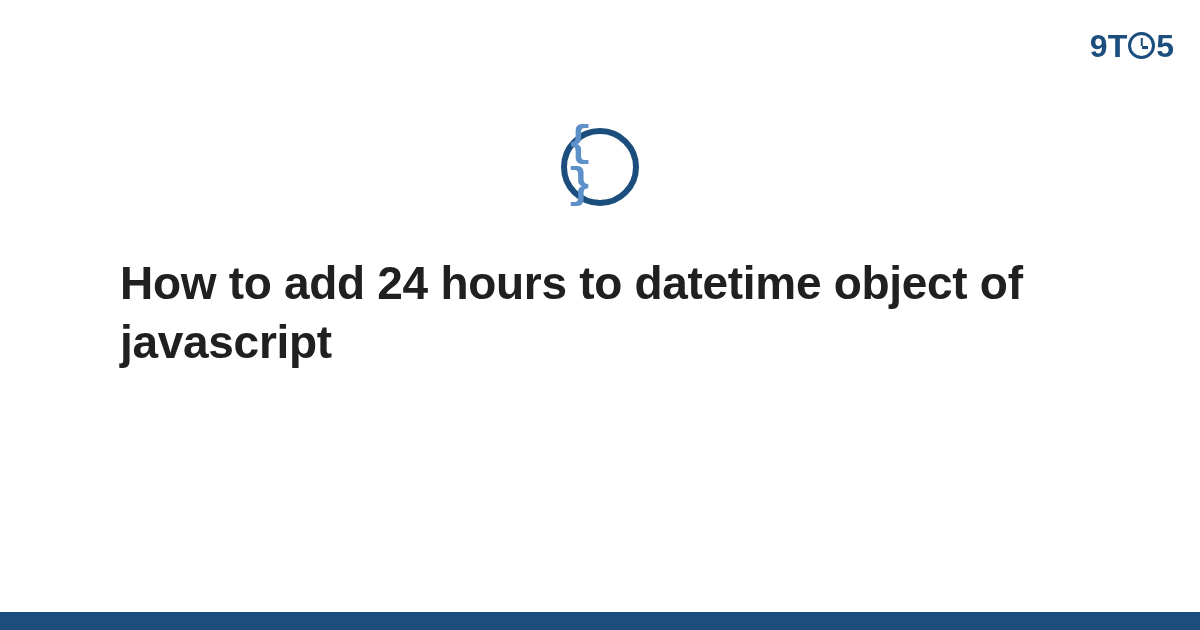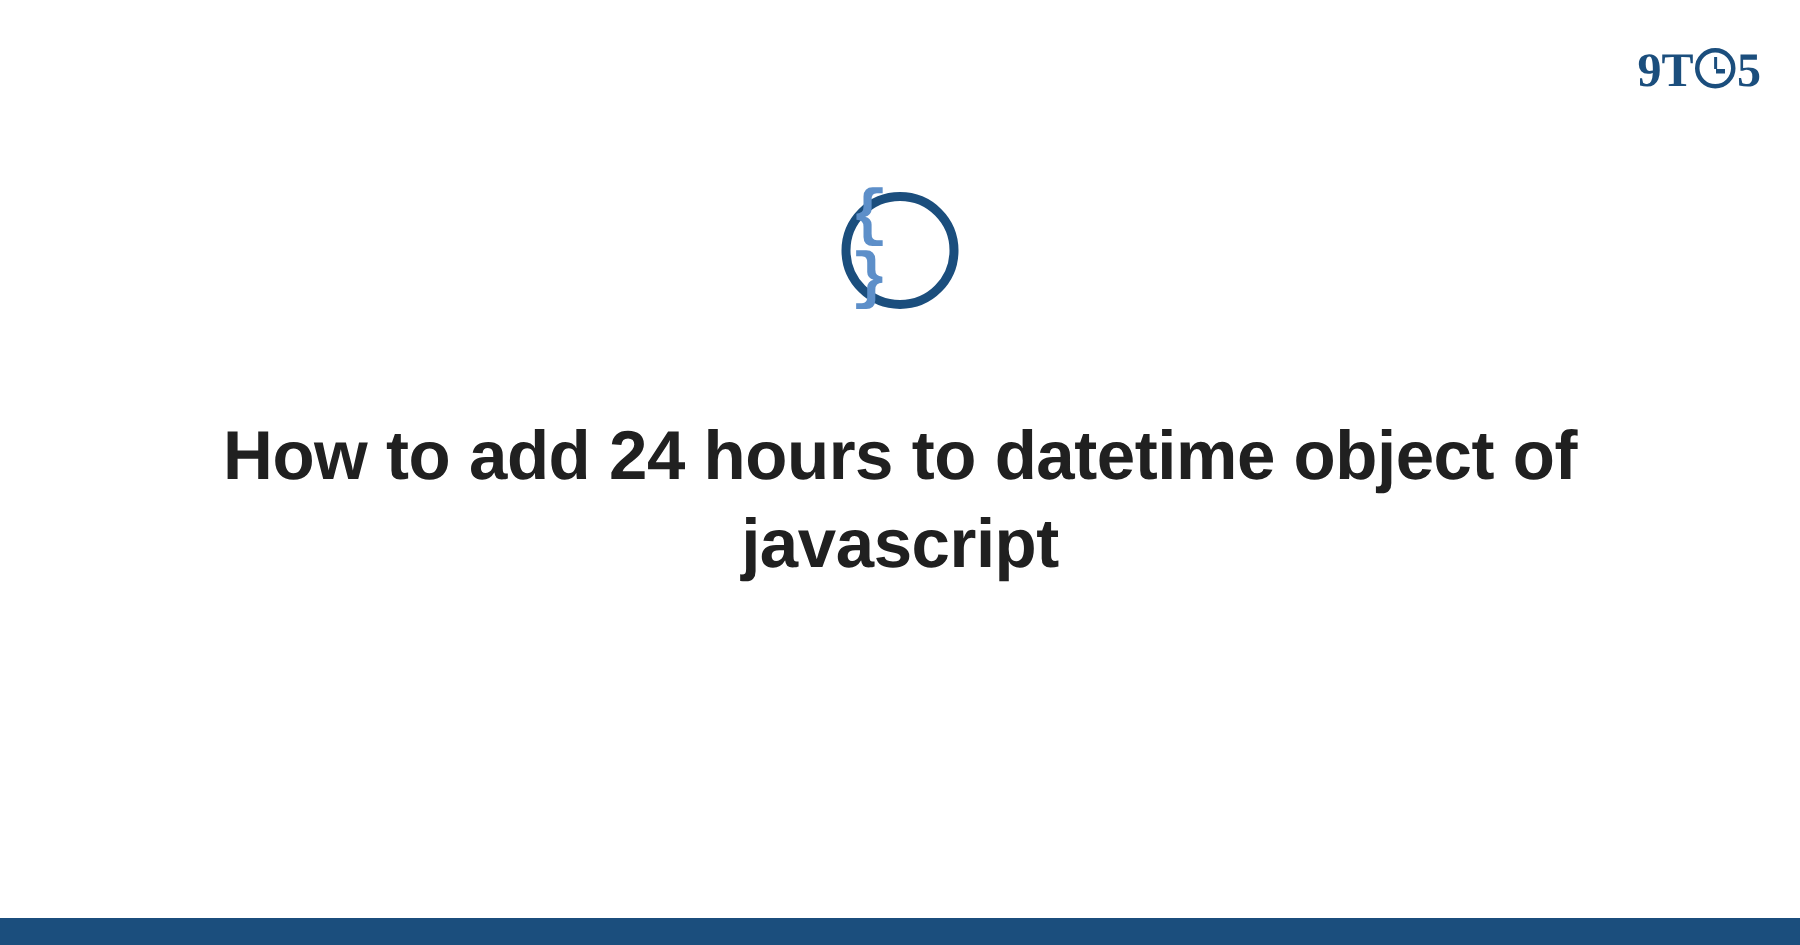--- a/index.html
+++ b/index.html
@@ -16,21 +16,20 @@
       overflow: hidden;
     }
     .header-logo {
       position: absolute;
       top: 28px;
       right: 26px;
       display: flex;
       align-items: baseline;
       font-size: 32px;
       font-weight: 600;
-      font-family: Liberation Serif, serif;
     }
     .logo-9t {
       color: #1b4e7d;
       font-weight: 700;
     }
     .logo-clock {
       display: inline-flex;
       align-items: center;
       justify-content: center;
       width: 27px;
@@ -96,25 +95,24 @@
       font-family: 'Courier New', monospace;
       letter-spacing: -2px;
       line-height: 1;
       position: relative;
       top: -2px;
     }
     .title {
       font-size: 46px;
       font-weight: 700;
       color: #202020;
-      text-align: center;
+      text-align: left;
       line-height: 1.28;
       max-width: 960px;
       letter-spacing: -0.3px;
-      margin-top: 20px;
     }
     .bottom-bar {
       position: absolute;
       bottom: 0;
       left: 0;
       right: 0;
       height: 18px;
       background: #1b4e7d;
     }
   </style>

